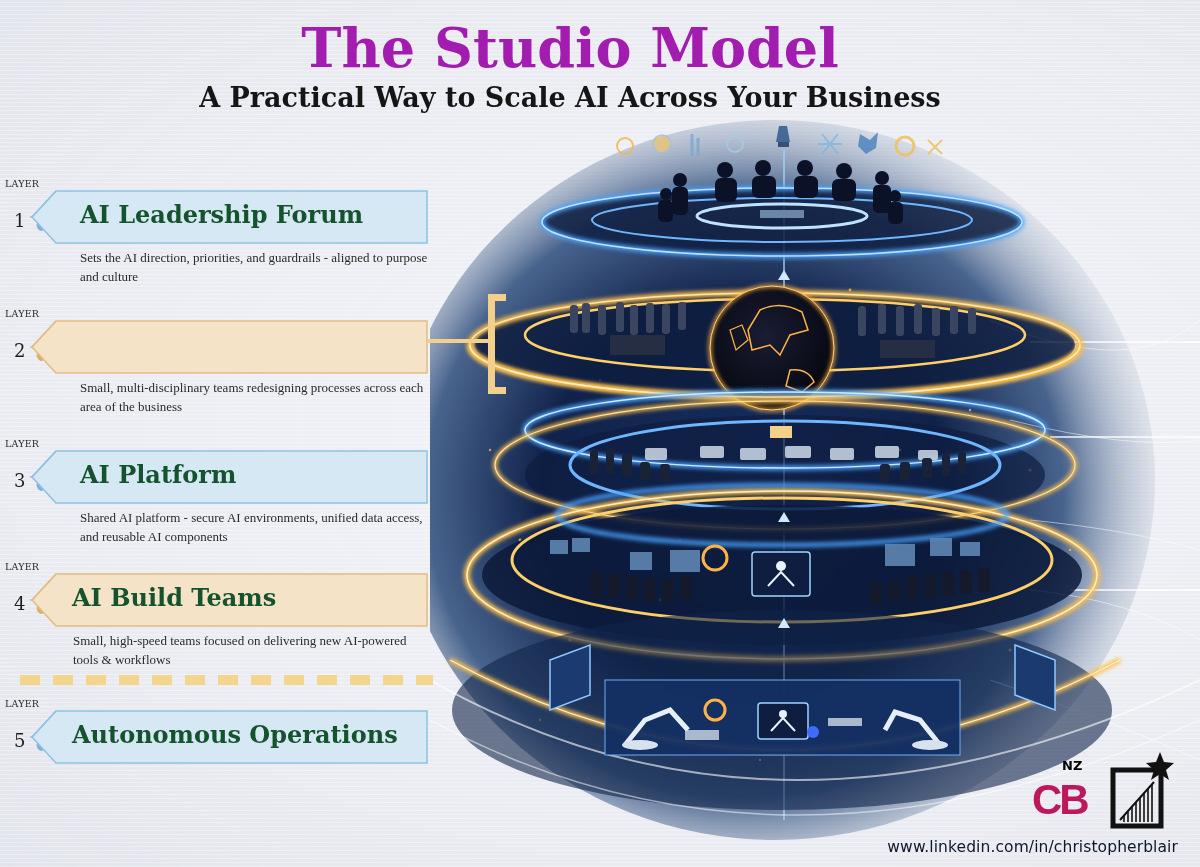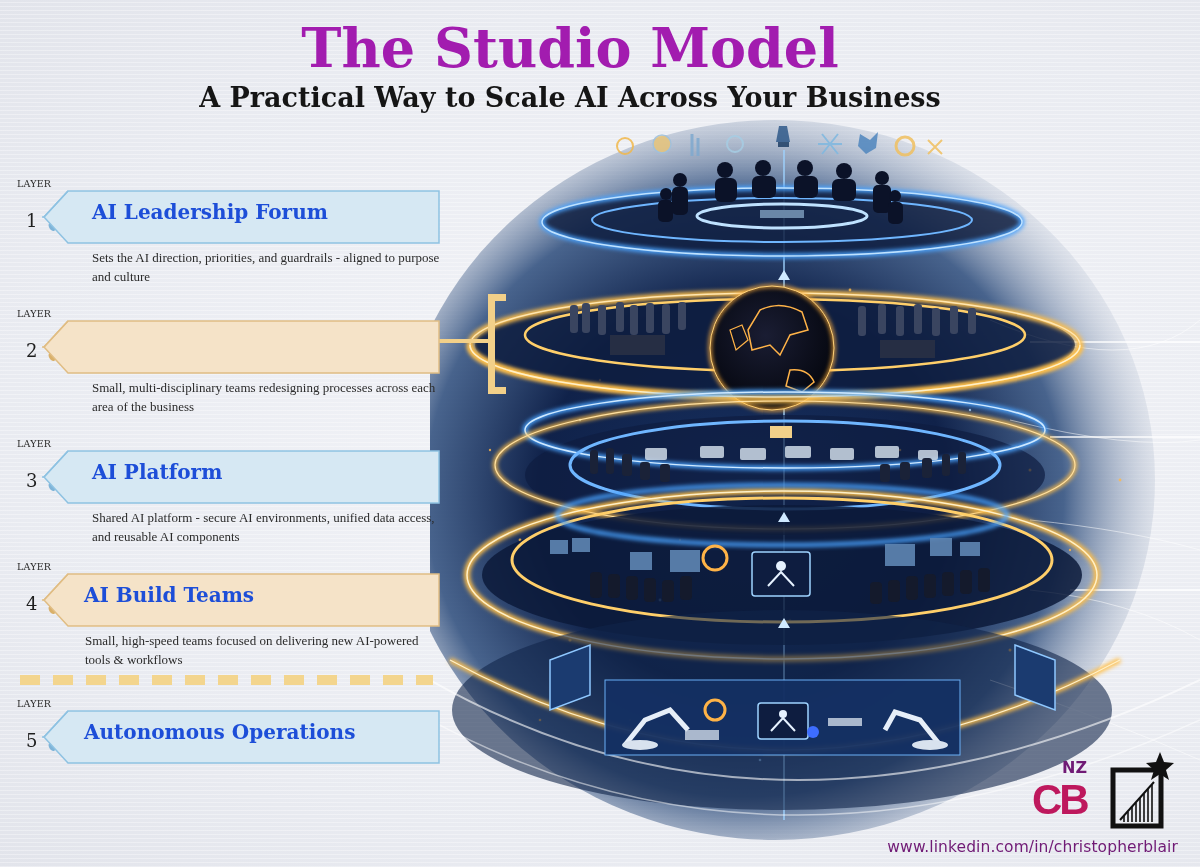--- a/index.html
+++ b/index.html
@@ -28,42 +28,42 @@
     font-family: "DejaVu Serif", serif;
     font-weight: bold; font-size: 27px;
     color: #151515;
   }
 
   
   .scene { position: absolute; left: 430px; top: 120px; width: 770px; height: 720px; pointer-events: none; }
   .scene svg { width: 100%; height: 100%; display: block; }
 
   
-  .layer { position: absolute; left: 12px; width: 440px; }
+  .layer { position: absolute; left: 0; width: 440px; }
   .layer-tag {
     position: absolute; left: 5px; top: 0;
     font-family: "DejaVu Serif", serif; font-size: 9.5px; font-weight: normal;
     color: #2a2a2a; letter-spacing: 0.2px;
   }
   .layer-num {
     position: absolute; left: 14px; top: 32px;
     font-family: "DejaVu Serif", serif; font-size: 18px; color: #1e1e1e;
   }
   .layer-dot {
     position: absolute; left: 37px; top: 44px; width: 7px; height: 9px;
     border-radius: 50%; transform: rotate(-30deg);
   }
   .banner {
     position: absolute; left: 30px; top: 12px; width: 398px; height: 54px;
   }
   .banner svg { position: absolute; left: 0; top: 0; width: 100%; height: 100%; }
   .banner-title {
     position: absolute; left: 50px; top: 10px;
-    font-family: "DejaVu Serif", serif; font-weight: bold; font-size: 20px;
-    color: #1d4ed8; white-space: nowrap;
+    font-family: "DejaVu Serif", serif; font-weight: bold; font-size: 24px;
+    color: #14532d; white-space: nowrap;
   }
   .layer-desc {
     position: absolute; left: 80px; top: 70px; width: 360px;
     font-family: Liberation Serif, serif; font-size: 13px; line-height: 19px;
     color: #2b2b2b;
   }
   .blue .layer-dot { background: #7fb4d8; }
   .gold .layer-dot { background: #d9b06a; }
 
   
@@ -81,27 +81,27 @@
 
   
   .logo { position: absolute; left: 1032px; top: 752px; width: 150px; height: 80px; }
   .logo-cb {
     position: absolute; left: 0; top: 24px;
     font-family: Liberation Sans, sans-serif; font-weight: bold; font-size: 42px;
     color: #be185d; letter-spacing: -3px;
   }
   .logo-nz {
     position: absolute; left: 30px; top: 6px;
-    font-family: "DejaVu Sans", sans-serif; font-weight: bold; font-size: 16px;
-    color: #701a75; letter-spacing: 0px;
+    font-family: "DejaVu Sans", sans-serif; font-weight: bold; font-size: 13px;
+    color: #000000; letter-spacing: 0px;
   }
   .logo-box { position: absolute; left: 78px; top: 0; width: 64px; height: 80px; }
   .linkedin {
     position: absolute; right: 22px; top: 838px;
-    font-family: "DejaVu Sans", sans-serif; font-size: 15.5px; color: #701a75;
+    font-family: "DejaVu Sans", sans-serif; font-size: 15.5px; color: #0f172a;
     letter-spacing: 0.1px;
   }
 </style>
 </head>
 <body>
 
 <div class="title">The Studio Model</div>
 <div class="subtitle">A Practical Way to Scale AI Across Your Business</div>
 
 <div class="scene">

